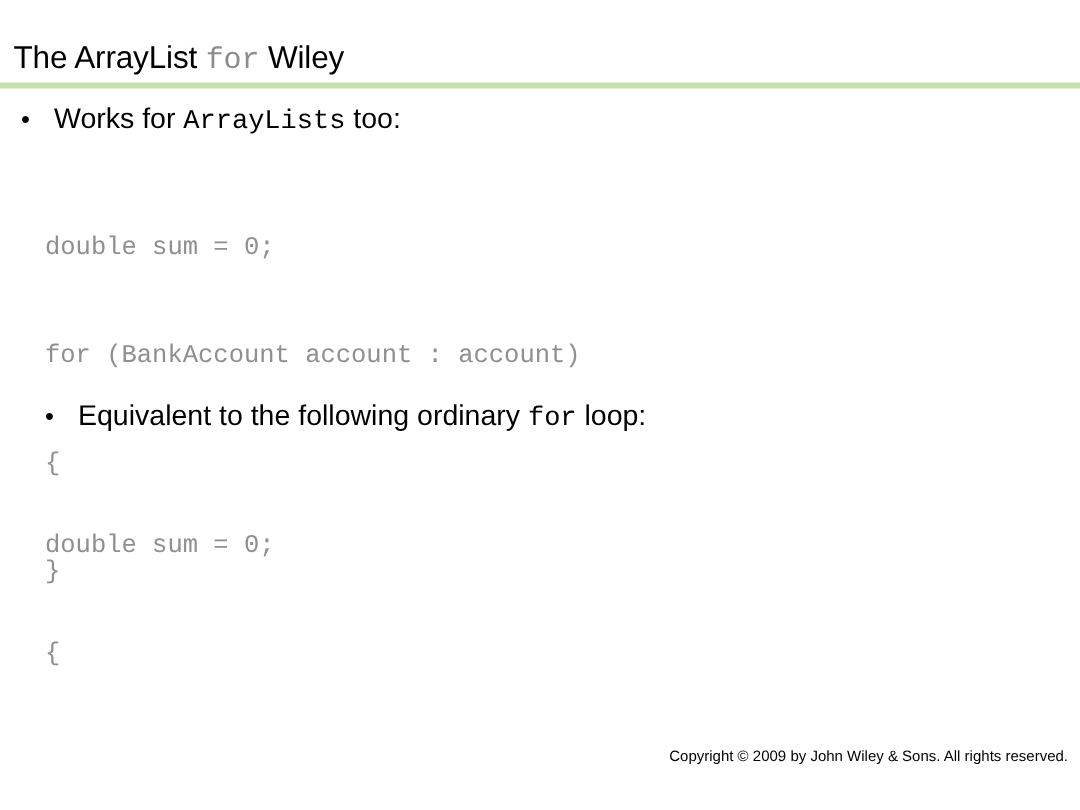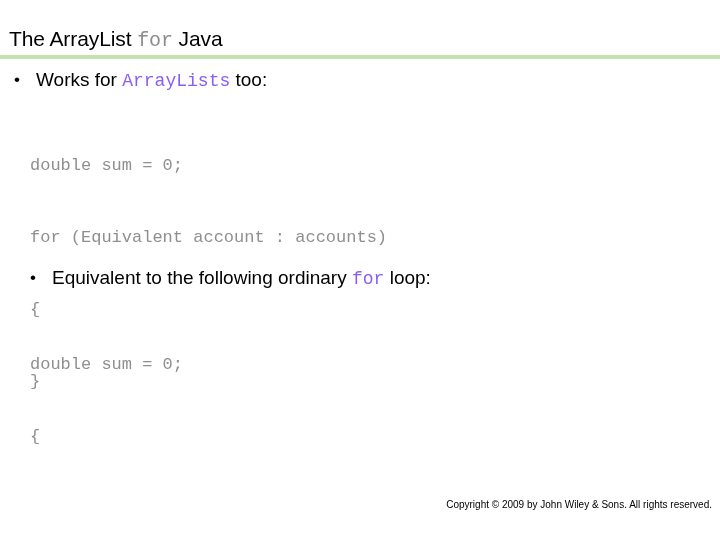--- a/index.html
+++ b/index.html
@@ -56,21 +56,21 @@
   .bullet .dot {
     display: inline-block;
     width: 22px;
     color: #000000;
     font-size: 17px;
     vertical-align: top;
   }
   .bullet .btext { display: inline-block; }
   .bullet .mono {
     font-family: "Liberation Mono", "DejaVu Sans Mono", monospace;
-    color: #8b5cf6;
+    color: #000000;
     font-size: 18px;
   }
   #bullet-1 { left: 14px; top: 68px; }
   #bullet-2 { left: 30px; top: 266px; }
 
   
   .code {
     position: absolute;
     font-family: "Liberation Mono", "DejaVu Sans Mono", monospace;
     font-size: 17px;
@@ -97,29 +97,29 @@
   .footer .bookname {
     font-style: italic;
     font-weight: bold;
   }
 </style>
 </head>
 <body>
 
 <div class="slide">
 
-  <div class="title"><span>The ArrayList </span><span class="mono">for</span><span> Java</span></div>
+  <div class="title"><span>The ArrayList </span><span class="mono">for</span><span> Wiley</span></div>
 
   <div class="title-rule"></div>
 
   <div class="bullet" id="bullet-1"><span class="dot">•</span><span class="btext"><span>Works for </span><span class="mono">ArrayLists</span><span> too:</span></span></div>
 
   <div class="code" id="code-1">
     <span class="line">double sum = 0;</span>
-    <span class="line">for (Equivalent account : accounts)</span>
+    <span class="line">for (BankAccount account : account)</span>
     <span class="line">{</span>
     <span class="line">}</span>
   </div>
 
   <div class="bullet" id="bullet-2"><span class="dot">•</span><span class="btext"><span>Equivalent to the following ordinary </span><span class="mono">for</span><span> loop:</span></span></div>
 
   <div class="code" id="code-2">
     <span class="line">double sum = 0;</span>
     <span class="line">{</span>
     

